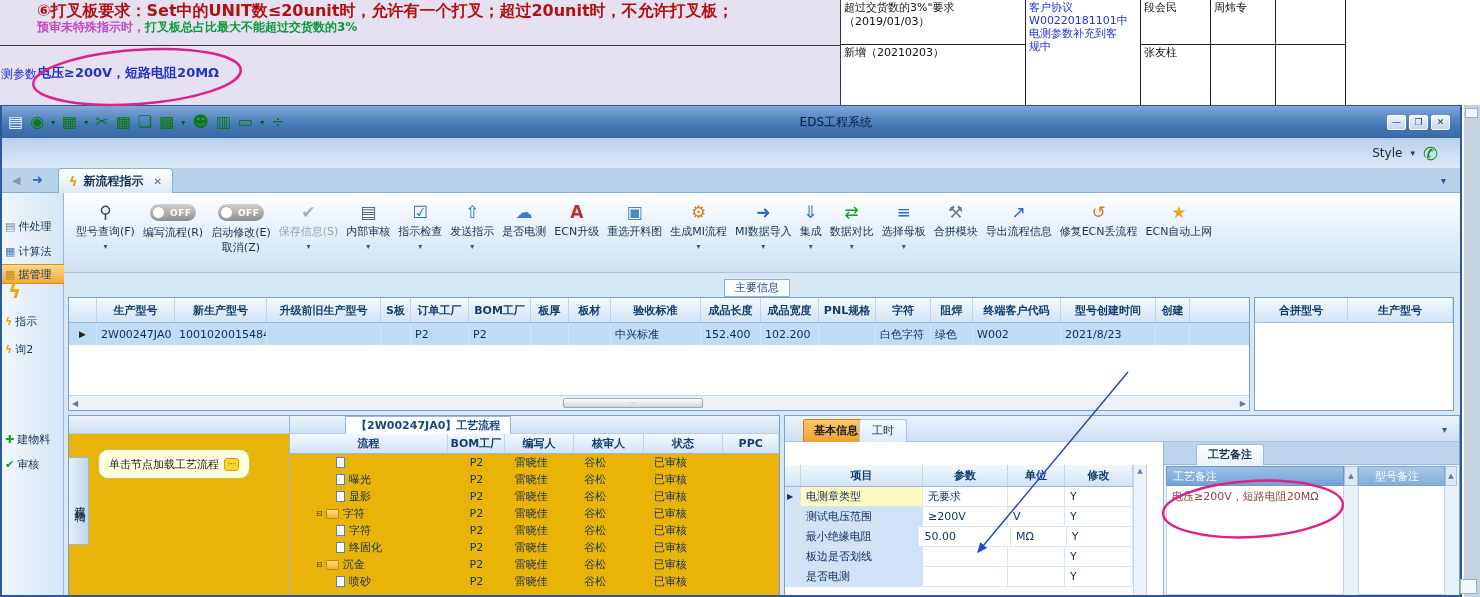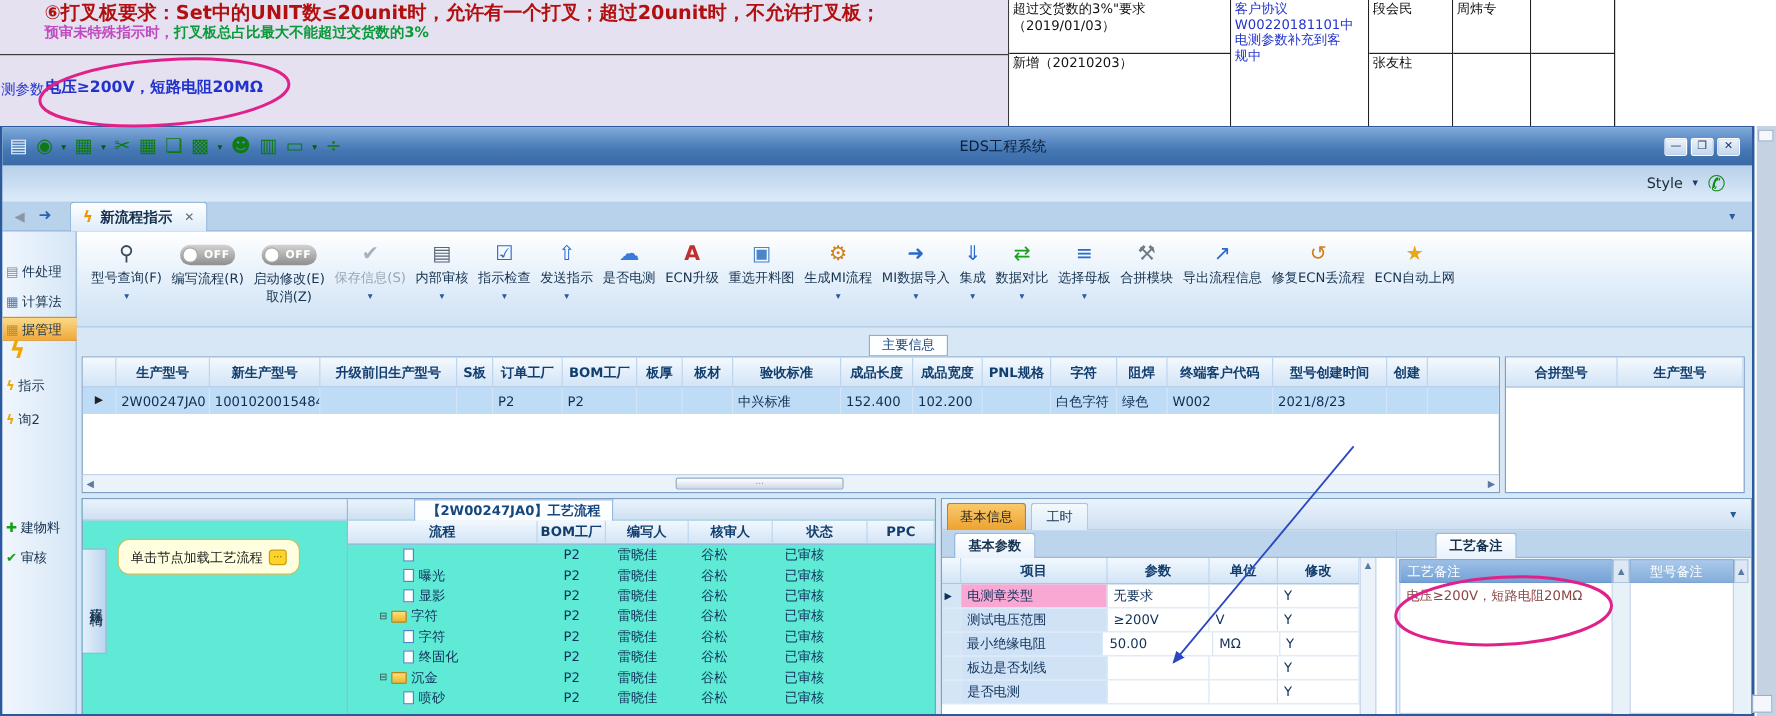--- a/index.html
+++ b/index.html
@@ -80,53 +80,53 @@
 .grid-row{display:flex;height:22px;background:#bfdcf7}
 .gr-cell{border-right:1px solid #d2e4f6;font-size:11px;color:#0f2c52;display:flex;align-items:center;padding-left:4px;overflow:hidden;white-space:nowrap}
 .gr-sel{justify-content:center;padding-left:0;font-size:9px;color:#222}
 .hscroll{position:absolute;left:0;right:0;bottom:0;height:15px;background:#ecf2f9;border-top:1px solid #c4d4e8}
 .hs-left{position:absolute;left:3px;top:3px;font-size:8px;color:#5a7aa0}
 .hs-thumb{position:absolute;left:494px;width:140px;top:2px;height:10px;background:linear-gradient(#fff,#ccd8e8);border:1px solid #98aac4;border-radius:2px;text-align:center;font-size:7px;line-height:8px;color:#8898b0}
 .hs-right{position:absolute;right:3px;top:3px;font-size:8px;color:#5a7aa0}
 .side-grid{position:absolute;left:1252px;top:191px;width:200px;height:114px;background:#fff;border:1px solid #7aa0c8}
 
 
-.bl-panel{position:absolute;left:66px;top:309px;width:712px;height:181px;background:#5eead4;border:1px solid #7aa0c8}
+.bl-panel{position:absolute;left:66px;top:309px;width:712px;height:181px;background:#eab308;border:1px solid #7aa0c8}
 .bl-header{position:absolute;left:0;top:0;right:0;height:18px;background:linear-gradient(#eaf3fc,#cfe0f2);border-bottom:1px solid #b8cfe8}
 .bl-title-tab{position:absolute;left:276px;top:0;height:18px;padding:0 10px;background:#fdfeff;border:1px solid #9ab8dc;border-bottom:none;font-size:11px;font-weight:bold;line-height:17px;color:#17477f;z-index:2}
 .hint-bubble{position:absolute;left:29px;top:33px;width:152px;height:30px;background:#ffffdf;border:1px solid #cdbd5e;border-radius:10px;display:flex;align-items:center;justify-content:center;gap:5px;font-size:11px;color:#1a1a1a;z-index:3}
 .hint-dots{width:15px;height:13px;background:#ffd428;border:1px solid #c8a010;border-radius:3px;font-size:8px;line-height:11px;text-align:center;color:#7a5a00}
 .vtab{position:absolute;left:0;top:41px;width:20px;height:88px;background:linear-gradient(90deg,#e4f0fb,#bcd6ee);border:1px solid #9ab8dc;border-left:none;writing-mode:vertical-rl;display:flex;align-items:center;justify-content:center;font-size:11px;color:#17324f;letter-spacing:2px}
 .tree{position:absolute;left:220px;top:0;right:0;bottom:0;border-left:1px solid #9ab8dc;overflow:hidden}
 .tree-head{display:flex;height:20px;margin-top:18px;background:linear-gradient(#f2f8fe,#d2e4f6);border-bottom:1px solid #9ab8dc}
 .th-cell{font-size:11px;font-weight:bold;color:#123e6e;display:flex;align-items:center;justify-content:center;border-right:1px solid #bdd6ee;overflow:hidden;white-space:nowrap}
 .tree-row{display:flex;height:17px;font-size:11px;color:#10305a}
 .tr-cell{display:flex;align-items:center;overflow:hidden;white-space:nowrap}
 .tc-center{justify-content:center}
 .expander{font-size:8px;color:#444;margin-right:3px}
 .folder-ic{display:inline-block;width:13px;height:10px;background:linear-gradient(#ffe07a,#f0b428);border:1px solid #b8861a;border-radius:1px;margin-right:4px;flex:0 0 auto}
 .file-ic{display:inline-block;width:9px;height:11px;background:#fff;border:1px solid #4a86c8;margin-right:4px;flex:0 0 auto}
 
 
 .br-panel{position:absolute;left:782px;top:309px;width:676px;height:181px;background:#fff;border:1px solid #7aa0c8}
 .br-tabs{position:absolute;left:0;top:0;right:0;height:26px;background:linear-gradient(#eaf3fc,#cfe0f2);border-bottom:1px solid #a8c4e4}
-.br-tab1{position:absolute;left:4px;top:3px;height:23px;padding:0 10px;background:linear-gradient(#f9c96a,#eda22f);border:1px solid #c58018;border-bottom:none;border-radius:3px 3px 0 0;font-size:11px;font-weight:normal;line-height:22px;color:#222}
+.br-tab1{position:absolute;left:18px;top:3px;height:23px;padding:0 10px;background:linear-gradient(#f9c96a,#eda22f);border:1px solid #c58018;border-bottom:none;border-radius:3px 3px 0 0;font-size:11px;font-weight:bold;line-height:22px;color:#222}
 .br-tab2{position:absolute;left:74px;top:3px;height:23px;padding:0 12px;background:linear-gradient(#f4f9fe,#dcebf9);border:1px solid #a8c4e4;border-bottom:none;border-radius:3px 3px 0 0;font-size:11px;line-height:22px;color:#17324f}
 .br-caret{position:absolute;right:12px;top:8px;font-size:10px;color:#2a5a9a}
 .param-zone{position:absolute;left:0;top:26px;width:378px;bottom:0}
 .subtab-row{position:absolute;left:0;top:0;right:0;height:23px;background:#bcd4ec;border-bottom:1px solid #9ab8dc}
 .subtab{position:absolute;left:10px;top:2px;height:21px;padding:0 11px;background:linear-gradient(#ffffff,#e8f2fc);border:1px solid #9ab8dc;border-bottom:none;border-radius:3px 3px 0 0;font-size:11px;font-weight:bold;line-height:20px;color:#17324f}
 .param-table{position:absolute;left:0;top:23px;width:348px;bottom:0;overflow:hidden}
 .param-head{display:flex;height:22px;background:linear-gradient(#f2f8fe,#d2e4f6);border-bottom:1px solid #9ab8dc}
 .ph-cell{font-size:11px;font-weight:bold;color:#123e6e;display:flex;align-items:center;justify-content:center;border-right:1px solid #bdd6ee;overflow:hidden}
 .param-row{display:flex;height:20px;border-bottom:1px solid #d8e6f4}
 .pr-cell{font-size:11px;color:#10305a;display:flex;align-items:center;padding-left:5px;border-right:1px solid #d8e6f4;overflow:hidden;white-space:nowrap}
 .pr-sel{background:#d4e6f6}
 .pr-item{background:#cfe2f6}
-.param-row:first-child .pr-item{background:#f9a8d4}
+.param-row:first-child .pr-item{background:#fef9c3}
 .vscroll{position:absolute;left:348px;top:23px;width:14px;bottom:0;background:#ecf2f9;border-left:1px solid #c4d4e8;border-right:1px solid #c4d4e8;text-align:center}
 .vscroll .up{font-size:7px;color:#5a7aa0;display:block;margin-top:2px}
 .remark-zone{position:absolute;left:378px;top:26px;right:0;bottom:0;border-left:1px solid #9ab8dc;background:#eaf2fb}
 .remark-strip{position:absolute;left:0;top:0;right:0;height:23px;background:#bcd4ec;border-bottom:1px solid #9ab8dc}
 .remark-tab{position:absolute;left:32px;top:2px;height:21px;padding:0 11px;background:linear-gradient(#ffffff,#e8f2fc);border:1px solid #9ab8dc;border-bottom:none;border-radius:3px 3px 0 0;font-size:11px;font-weight:bold;line-height:20px;color:#17324f;z-index:2}
 .remark-grid{position:absolute;left:2px;top:24px;right:2px;bottom:0;display:flex;flex-direction:column}
 .remark-heads{display:flex;height:20px;flex:0 0 20px}
 .rh1{width:178px;background:linear-gradient(#9cbfe6,#74a2d6);color:#fff;font-size:11px;display:flex;align-items:center;padding-left:6px;border:1px solid #6c98cc}
 .rh-scroll,.rh-scroll2{width:14px;background:#dce8f4;border:1px solid #b0c6de;font-size:7px;color:#5a7aa0;text-align:center;line-height:18px}
 .rh-scroll2{width:12px}
@@ -523,23 +523,20 @@
       </div>
     </div>
 
     <div class="br-panel">
       <div class="br-tabs">
         <div class="br-tab1">基本信息</div>
         <div class="br-tab2">工时</div>
         <span class="br-caret">▾</span>
       </div>
       <div class="param-zone">
-        <div class="subtab-row">
-          <div class="subtab">基本参数</div>
-        </div>
         <div class="param-table">
           <div class="param-head">
               <div class="ph-cell" style="width: 16px;"></div>
               <div class="ph-cell" style="width: 122px;">项目</div>
               <div class="ph-cell" style="width: 85px;">参数</div>
               <div class="ph-cell" style="width: 57px;">单位</div>
               <div class="ph-cell" style="width: 68px;">修改</div>
             </div>
           <div>
               <div class="param-row">

